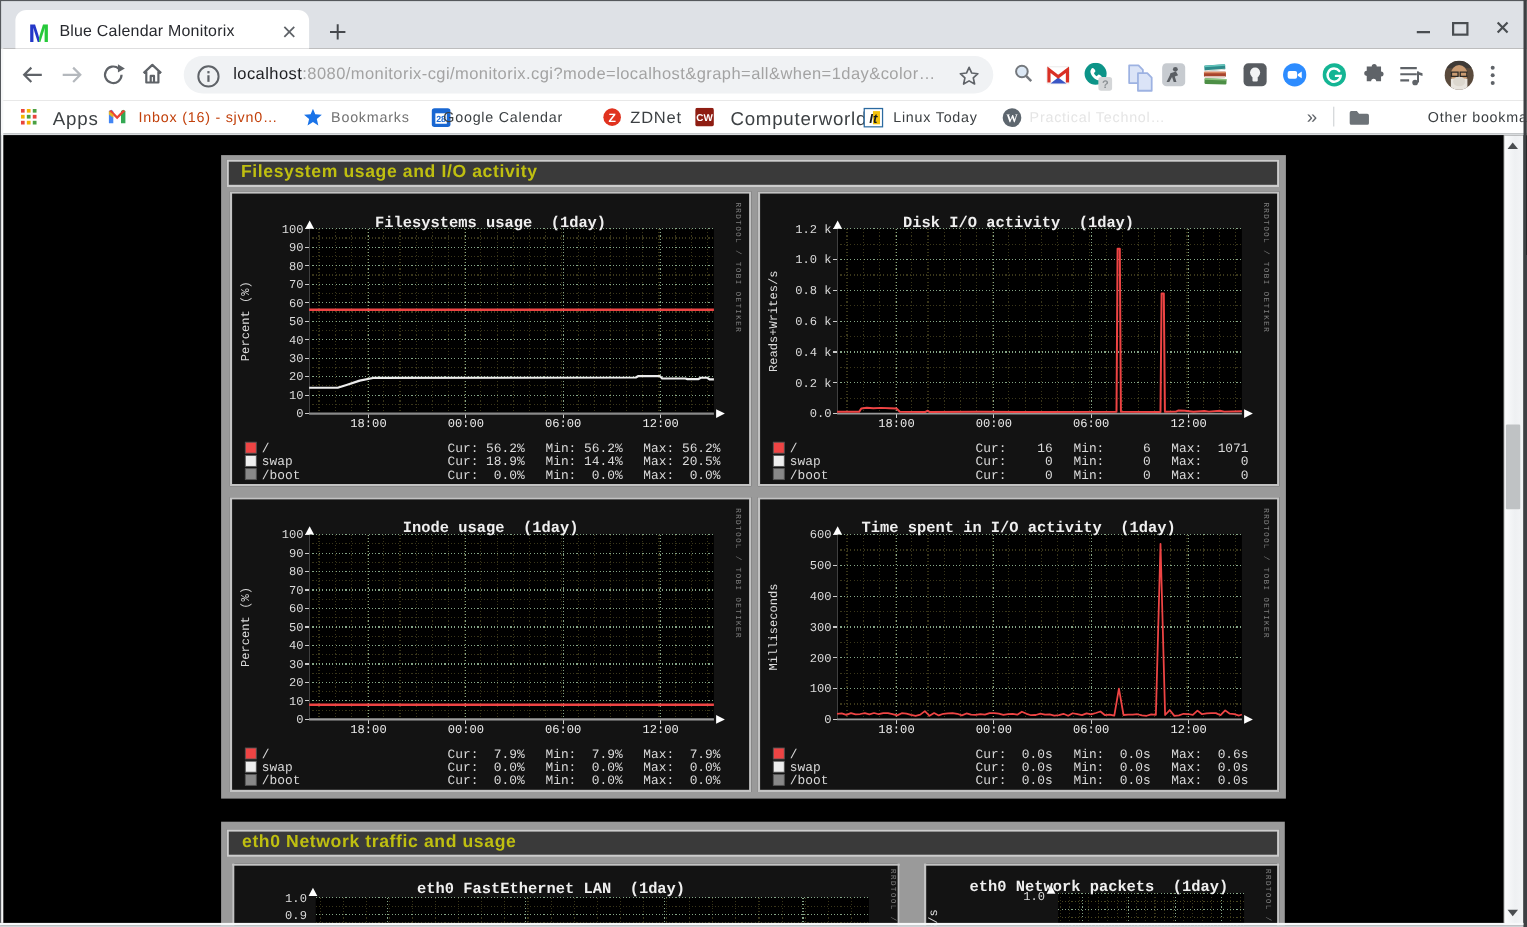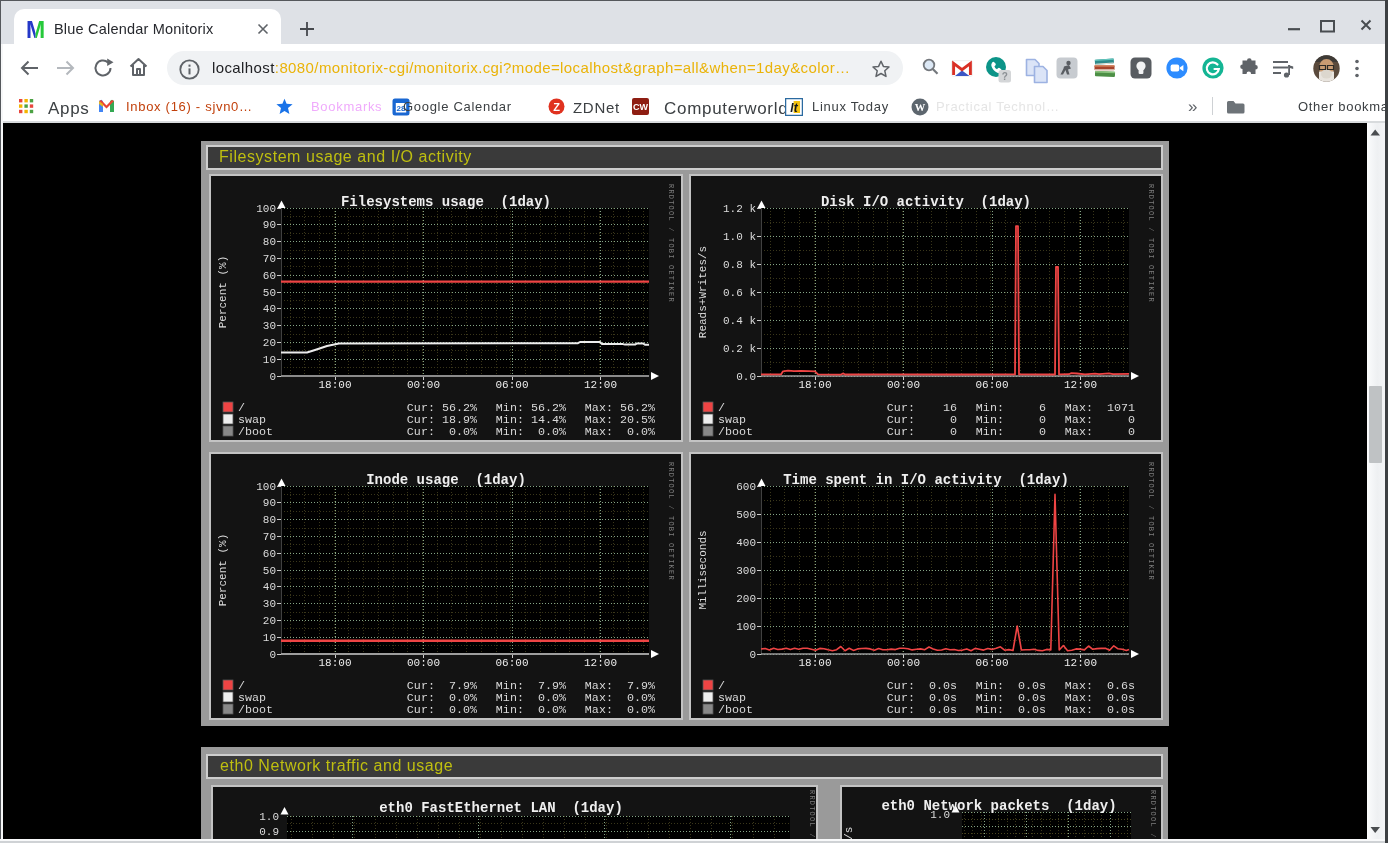--- a/index.html
+++ b/index.html
@@ -47,21 +47,21 @@
   </svg>
 <svg class="abs" style="left:127px;top:56px" width="23" height="23">
     <path d="M3.5 10.5 L11.5 3 L19.5 10.5 M6 9 V19 H17 V9 M10 19 V13 H13 V19" stroke="#5f6368" stroke-width="2" fill="none" stroke-linejoin="round"></path>
   </svg>
 <div class="abs" style="left:167px;top:51px;width:736px;height:34px;background:#f0f2f4;border-radius:17px"></div>
 <svg class="abs" style="left:178.5px;top:59px" width="21" height="21">
     <circle cx="10.5" cy="10.5" r="9.2" fill="none" stroke="#5f6368" stroke-width="1.8"></circle>
     <rect x="9.5" y="9.4" width="2" height="6" fill="#5f6368"></rect>
     <rect x="9.5" y="5.6" width="2" height="2.1" fill="#5f6368"></rect>
   </svg>
-<div class="abs" style="left:212px;top:59px;font-size:15px;letter-spacing:0.4px;color:#202124;white-space:nowrap">localhost<span style="color:#eab308">:8080/monitorix-cgi/monitorix.cgi?mode=localhost&amp;graph=all&amp;when=1day&amp;color…</span></div>
+<div class="abs" style="left:212px;top:59px;font-size:15px;letter-spacing:0.4px;color:#202124;white-space:nowrap">localhost<span style="color:#a3a3a3">:8080/monitorix-cgi/monitorix.cgi?mode=localhost&amp;graph=all&amp;when=1day&amp;color…</span></div>
 <svg class="abs" style="left:871px;top:59px" width="20" height="20">
     <path d="M10 2.2 L12.4 7.4 L18 8 L13.8 11.8 L15 17.4 L10 14.5 L5 17.4 L6.2 11.8 L2 8 L7.6 7.4 Z" fill="none" stroke="#5f6368" stroke-width="1.5" stroke-linejoin="round"></path>
   </svg>
 <svg class="abs" style="left:920px;top:57px" width="22" height="22">
     <circle cx="9" cy="8" r="5.3" fill="#dce8f5" stroke="#74787d" stroke-width="1.8"></circle>
     <line x1="12.8" y1="12" x2="17.5" y2="16.8" stroke="#74787d" stroke-width="2.2"></line>
   </svg>
 <svg class="abs" style="left:951px;top:60px" width="22" height="17">
     <rect x="0.7" y="0.7" width="20.6" height="15.6" rx="1.5" fill="#fff" stroke="#e8e8e8" stroke-width="0.8"></rect>
     <path d="M4 16 L11 10.5 L18.5 16 Z" fill="#3a56c5"></path>
@@ -158,21 +158,21 @@
 <svg class="abs" style="left:98px;top:99px" width="17" height="14">
     <path d="M1 13 V2 L3.5 0.8 L5 2.2 V13 Z" fill="#4285f4"></path>
     <path d="M12 13 V2 L14 0.8 L16 2 V13 Z" fill="#34a853"></path>
     <path d="M1 2 L3.2 1 L8.5 6.5 L13.8 1 L16 2 L8.5 9.5 Z" fill="#ea4335"></path>
     <path d="M1 2 v3 l4 3 v-3 z" fill="#fbbc04" opacity="0.85"></path>
   </svg>
 <div class="abs" style="left:126px;top:99px;font-size:13px;letter-spacing:0.7px;color:#c2410c;white-space:nowrap">Inbox (16) - sjvn0…</div>
 <svg class="abs" style="left:276px;top:98px" width="17" height="17">
     <path d="M8.5 0.8 L10.6 5.8 L16.6 6.3 L12 10.1 L13.4 16 L8.5 12.9 L3.6 16 L5 10.1 L0.4 6.3 L6.4 5.8 Z" fill="#1a73e8"></path>
   </svg>
-<div class="abs" style="left:311px;top:99px;font-size:13px;letter-spacing:0.7px;color:#f0abfc;white-space:nowrap">Bookmarks</div>
+<div class="abs" style="left:301px;top:99px;font-size:13px;letter-spacing:0.7px;color:#737373;white-space:nowrap">Bookmarks</div>
 <svg class="abs" style="left:392px;top:98px" width="18" height="18">
     <rect x="0.5" y="0.5" width="17" height="17" rx="2.5" fill="#1967d2"></rect>
     <rect x="3.8" y="5" width="10.4" height="9.5" fill="#fff"></rect>
     <text x="9" y="12.7" text-anchor="middle" font-size="8" font-weight="bold" fill="#1967d2" font-family="Liberation Sans,sans-serif">28</text>
   </svg>
 <div class="abs" style="left:403px;top:99px;font-size:13px;letter-spacing:0.7px;color:#3c4043;white-space:nowrap">Google Calendar</div>
 <svg class="abs" style="left:548px;top:98px" width="17" height="17">
     <circle cx="8.5" cy="8.5" r="8" fill="#e0321f"></circle>
     <text x="8.5" y="12.5" text-anchor="middle" font-size="11" font-weight="bold" fill="#fff" font-family="Liberation Sans,sans-serif">Z</text>
   </svg>
@@ -195,21 +195,21 @@
 <div class="abs" style="left:936px;top:99px;font-size:13px;letter-spacing:0.7px;color:#e5e5e5;white-space:nowrap">Practical Technol…</div>
 <div class="abs" style="left:1188px;top:97px;font-size:17px;color:#5f6368">»</div>
 <div class="abs" style="left:1212px;top:97px;width:1px;height:18px;background:#ced1d4"></div>
 <svg class="abs" style="left:1226px;top:99px" width="20" height="16">
     <path d="M1 3.5 a1.5 1.5 0 0 1 1.5 -1.5 h5 l2 2.5 h7.5 a1.5 1.5 0 0 1 1.5 1.5 v7 a1.5 1.5 0 0 1 -1.5 1.5 h-14.5 a1.5 1.5 0 0 1 -1.5 -1.5 Z" fill="#6d7378"></path>
   </svg>
 <div class="abs" style="left:1298px;top:99px;font-size:13px;letter-spacing:0.7px;color:#3c4043;white-space:nowrap">Other bookmarks</div>
 <div class="abs" style="left:1px;top:122.5px;width:1365.5px;height:716px;background:#000"></div>
 <div class="abs" style="left:201px;top:141px;width:968px;height:585px;background:#9a9a9a"></div>
 <div class="abs" style="left:206px;top:145px;width:953px;height:21px;background:#3a3a3a;border:2px solid #cdcdcd"></div>
-<div class="abs" style="left:219px;top:148px;font-size:16px;font-weight:normal;letter-spacing:0.55px;color:#bfbf10">Filesystem usage and I/O activity</div>
+<div class="abs" style="left:219px;top:148px;font-size:16px;font-weight:bold;letter-spacing:0.55px;color:#bfbf10">Filesystem usage and I/O activity</div>
 <div style="position:absolute;left:209px;top:174px;width:470px;height:264px;border:2px solid #c3c3c3;background:#131313"></div>
 <div style="position:absolute;left:689px;top:174px;width:470px;height:264px;border:2px solid #c3c3c3;background:#131313"></div>
 <div style="position:absolute;left:209px;top:452px;width:470px;height:264px;border:2px solid #c3c3c3;background:#131313"></div>
 <div style="position:absolute;left:689px;top:452px;width:470px;height:264px;border:2px solid #c3c3c3;background:#131313"></div>
 <svg style="position:absolute;left:211px;top:176px" width="470" height="264" viewBox="0 0 470 264">
     <rect x="70" y="32" width="368" height="168" fill="#000"></rect>
     <g shape-rendering="crispEdges">
       <line x1="70" y1="40.4" x2="438" y2="40.4" stroke="#39361a" stroke-width="1" stroke-dasharray="1 2"></line>
       <line x1="70" y1="57.2" x2="438" y2="57.2" stroke="#39361a" stroke-width="1" stroke-dasharray="1 2"></line>
       <line x1="70" y1="74.0" x2="438" y2="74.0" stroke="#39361a" stroke-width="1" stroke-dasharray="1 2"></line>
@@ -603,21 +603,21 @@
     <text x="444" y="247" text-anchor="end" font-family="Liberation Mono, monospace" font-size="11.7" fill="#d9d9d9" xml:space="preserve">Max:  0.0s</text>
     <rect x="12" y="250" width="10" height="10" fill="#888888" stroke="#555" stroke-width="0.8"></rect>
     <text x="27" y="259" font-family="Liberation Mono, monospace" font-size="11.7" fill="#d9d9d9">/boot</text>
     <text x="266" y="259" text-anchor="end" font-family="Liberation Mono, monospace" font-size="11.7" fill="#d9d9d9" xml:space="preserve">Cur:  0.0s</text>
     <text x="355" y="259" text-anchor="end" font-family="Liberation Mono, monospace" font-size="11.7" fill="#d9d9d9" xml:space="preserve">Min:  0.0s</text>
     <text x="444" y="259" text-anchor="end" font-family="Liberation Mono, monospace" font-size="11.7" fill="#d9d9d9" xml:space="preserve">Max:  0.0s</text>
     <text transform="translate(458,8) rotate(90)" font-family="Liberation Mono, monospace" font-size="7" letter-spacing="1.2" fill="#7d7d7d" xml:space="preserve">RRDTOOL / TOBI OETIKER</text>
   </svg>
 <div class="abs" style="left:201px;top:747px;width:967px;height:96px;background:#9a9a9a"></div>
 <div class="abs" style="left:206px;top:754px;width:953px;height:21px;background:#3a3a3a;border:2px solid #cdcdcd"></div>
-<div class="abs" style="left:220px;top:757px;font-size:16px;font-weight:normal;letter-spacing:0.55px;color:#bfbf10">eth0 Network traffic and usage</div>
+<div class="abs" style="left:220px;top:757px;font-size:16px;font-weight:bold;letter-spacing:0.55px;color:#bfbf10">eth0 Network traffic and usage</div>
 <div class="abs" style="left:211px;top:785px;width:603px;height:58px;border:2px solid #c3c3c3;border-bottom:none;background:#131313"></div>
 <div class="abs" style="left:840px;top:785px;width:319px;height:58px;border:2px solid #c3c3c3;border-bottom:none;background:#131313"></div>
 <svg style="position:absolute;left:213px;top:787px" width="603" height="56" viewBox="0 0 603 56">
     <rect x="74" y="29" width="503" height="27" fill="#000"></rect>
     <g shape-rendering="crispEdges">
       <line x1="78.0" y1="29" x2="78.0" y2="56" stroke="#39361a" stroke-width="1" stroke-dasharray="1 2"></line>
       <line x1="99.0" y1="29" x2="99.0" y2="56" stroke="#39361a" stroke-width="1" stroke-dasharray="1 2"></line>
       <line x1="120.0" y1="29" x2="120.0" y2="56" stroke="#39361a" stroke-width="1" stroke-dasharray="1 2"></line>
       <line x1="141.0" y1="29" x2="141.0" y2="56" stroke="#39361a" stroke-width="1" stroke-dasharray="1 2"></line>
       <line x1="162.0" y1="29" x2="162.0" y2="56" stroke="#39361a" stroke-width="1" stroke-dasharray="1 2"></line>

